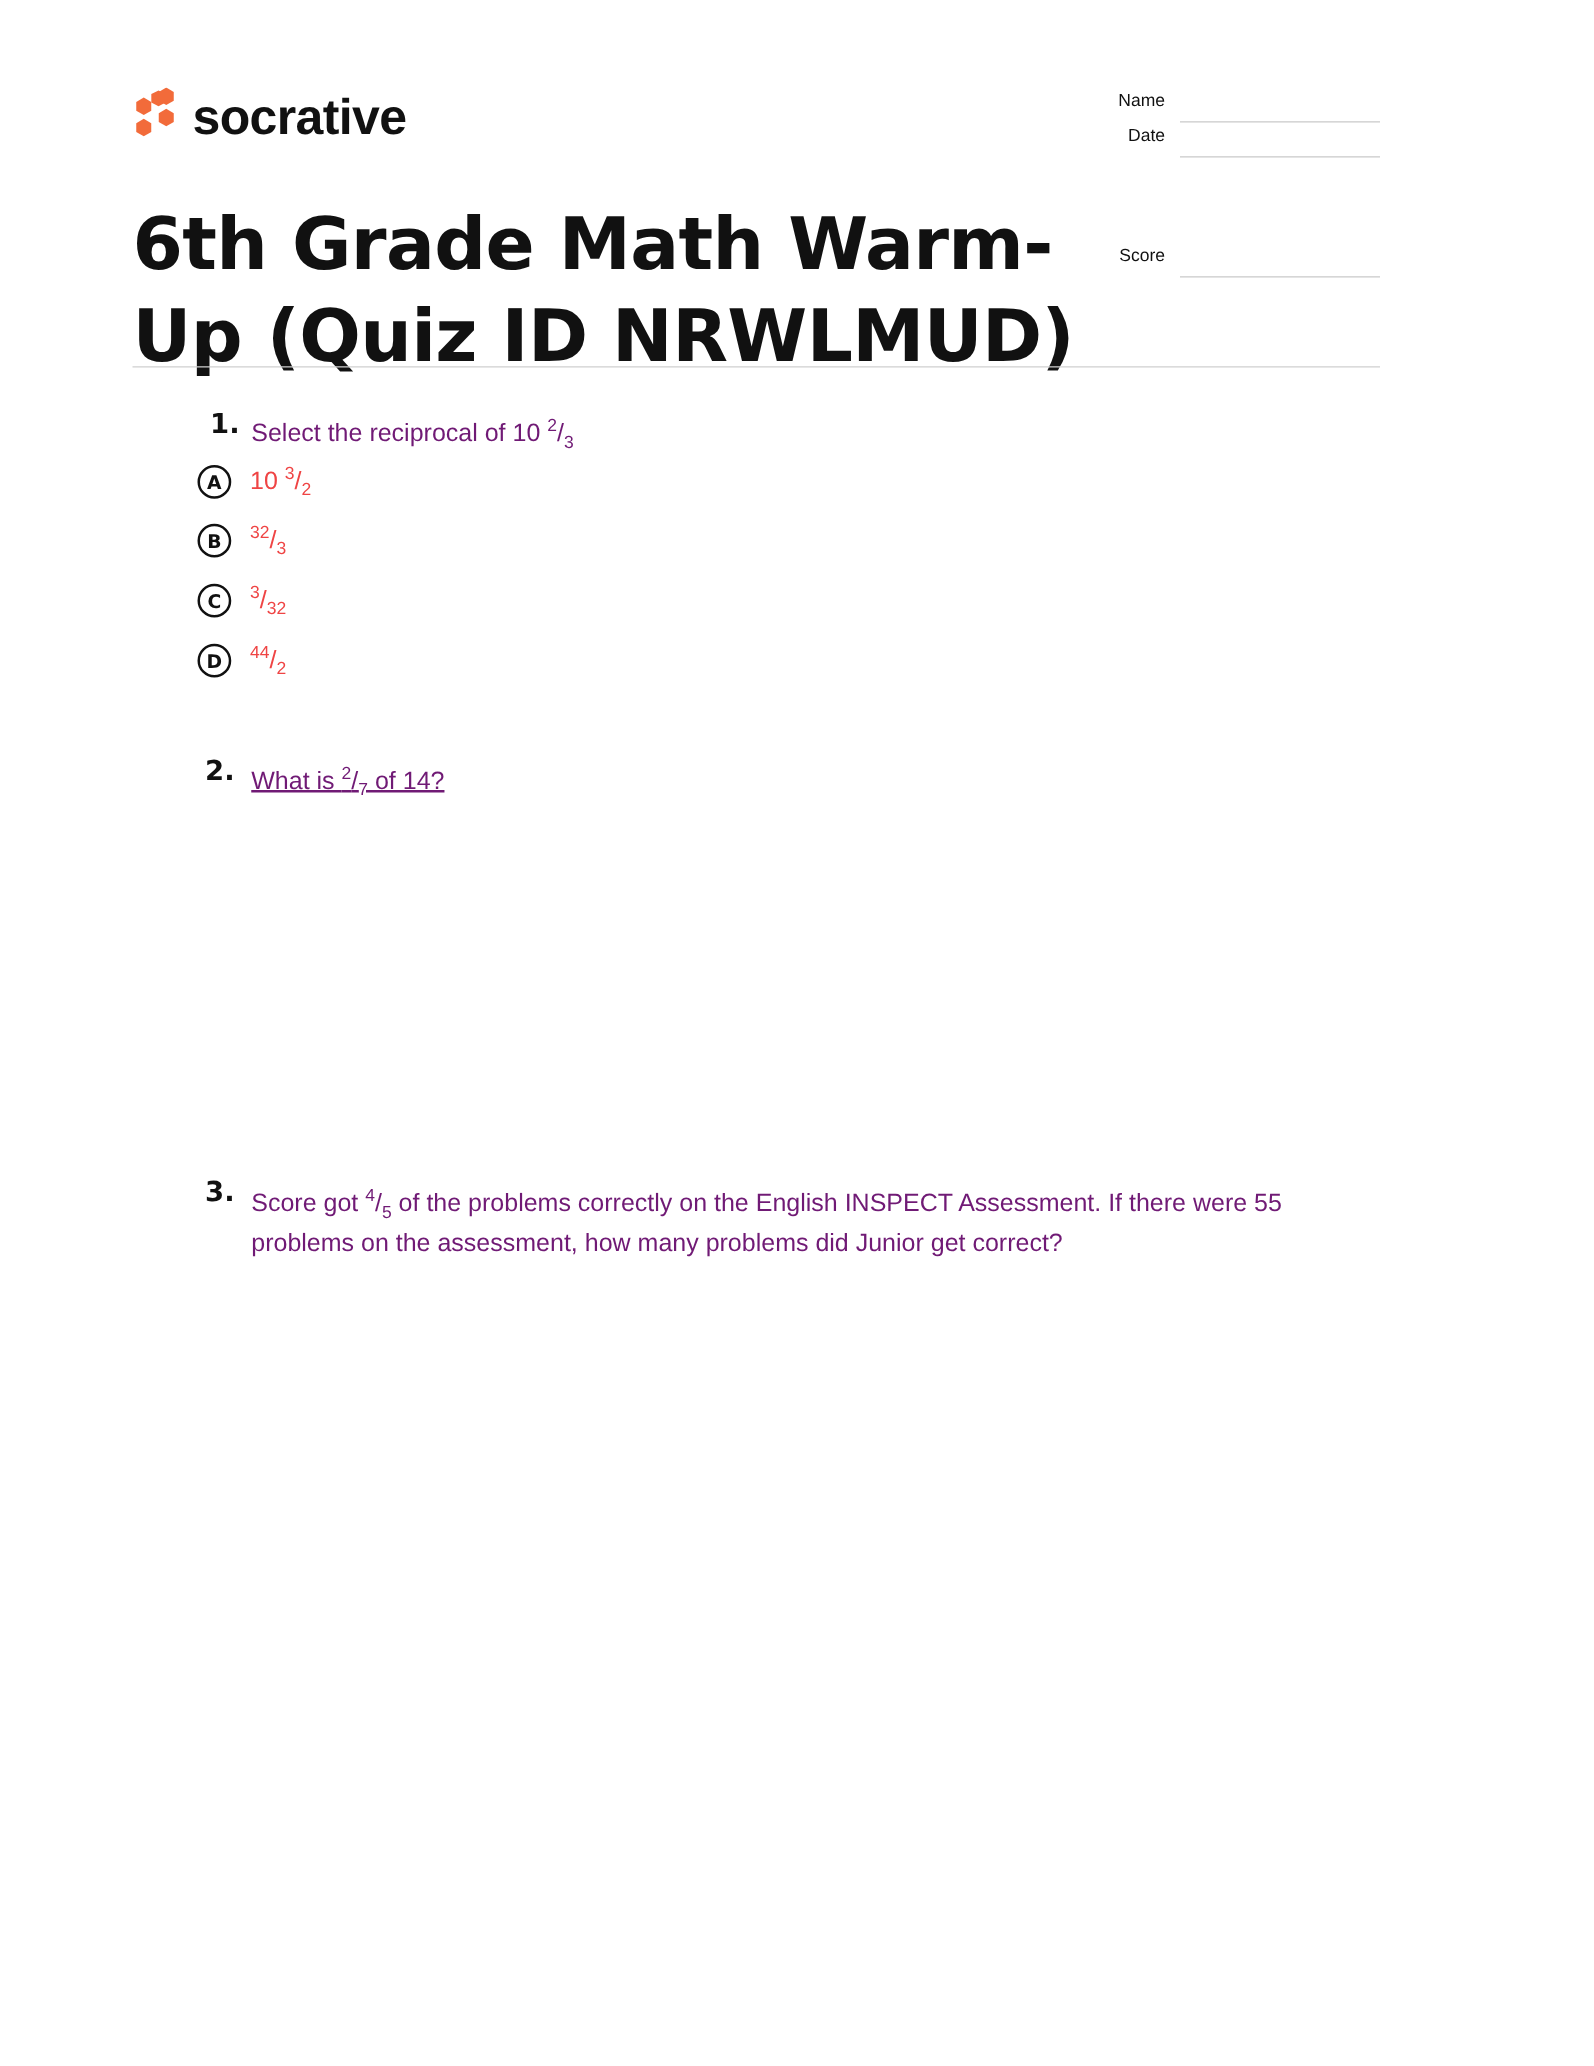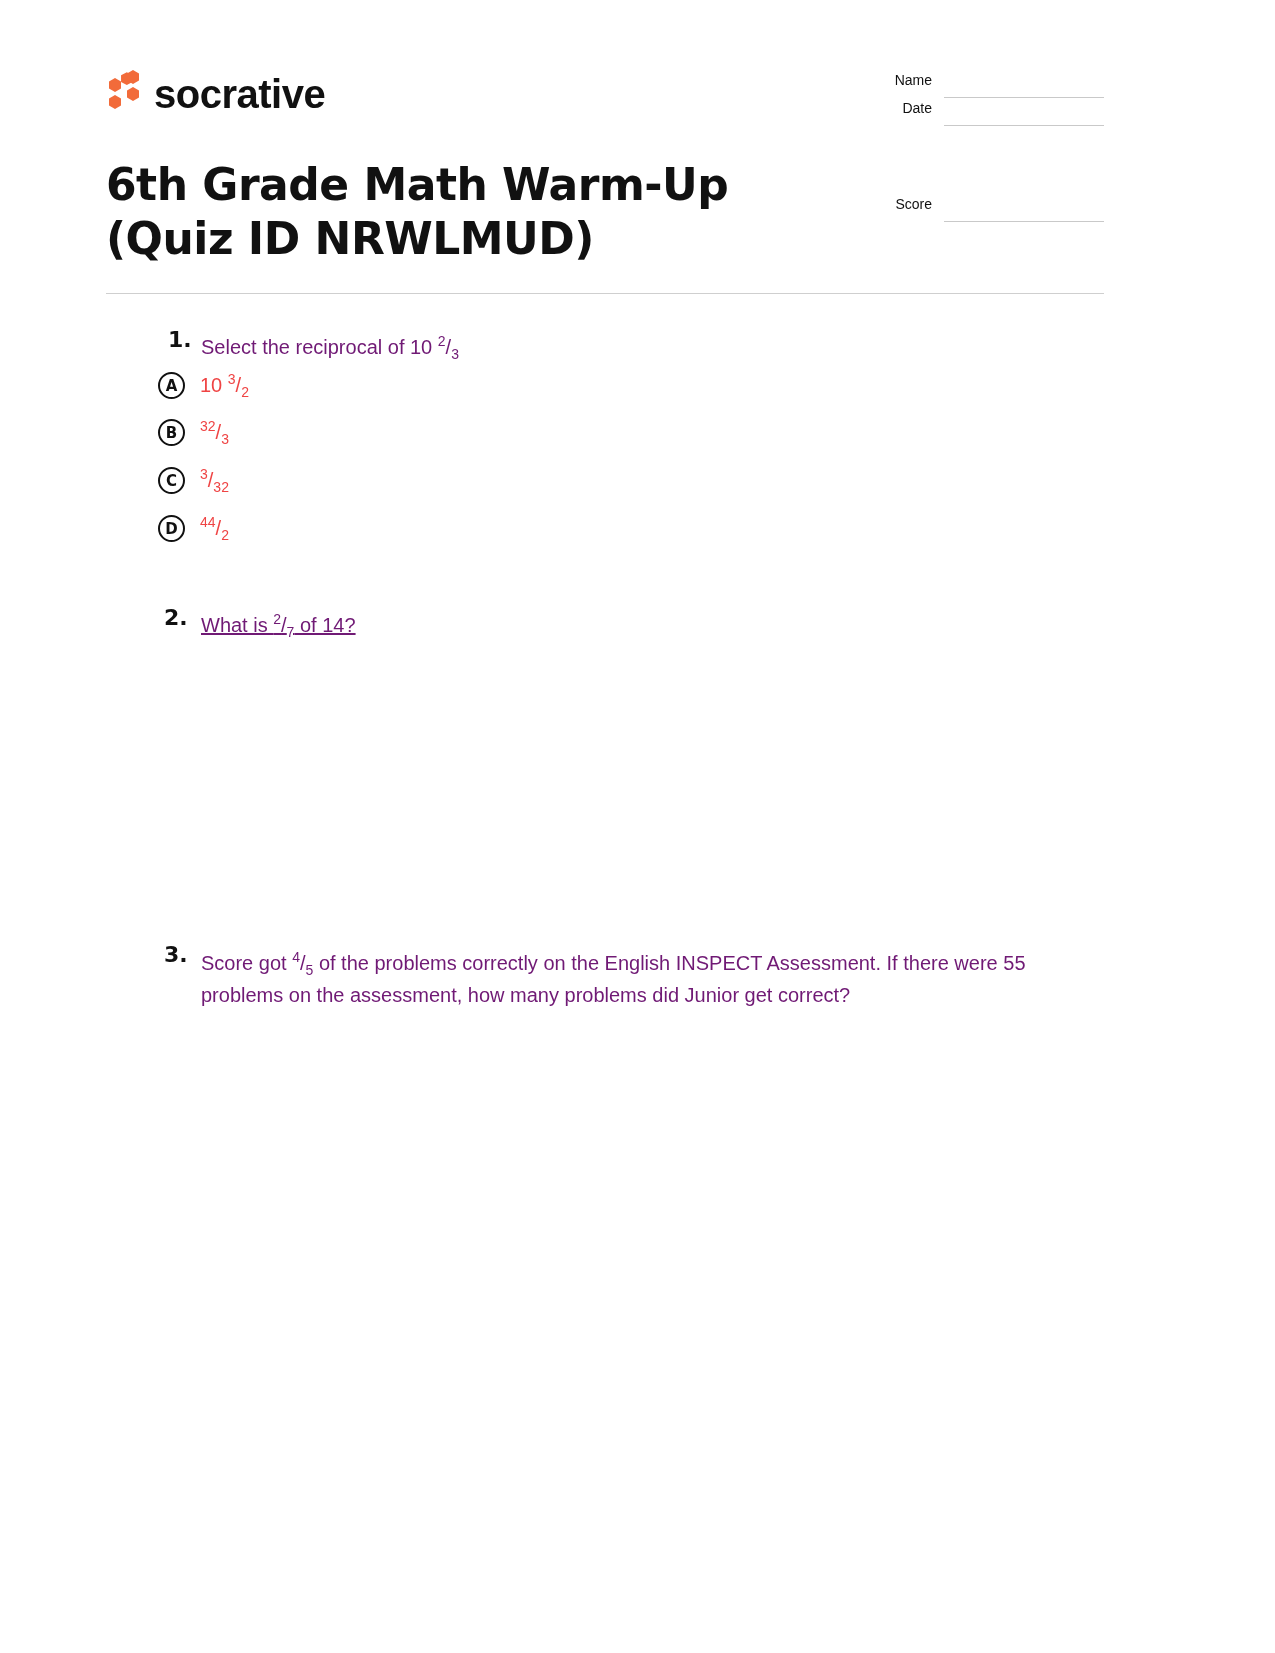--- a/index.html
+++ b/index.html
@@ -9,21 +9,21 @@
     }
     .logo { position: absolute; left: 106px; top: 70px; display: flex; align-items: center; }
     .logo svg { width: 38px; height: 48px; }
     .logo-text { font-family: Liberation Sans, sans-serif; font-weight: bold; font-size: 40px; margin-left: 10px; letter-spacing: -0.5px; color: #111; line-height: 1; }
     .meta { position: absolute; left: 860px; width: 245px; }
     .meta-row { position: absolute; left: 0; width: 245px; height: 26px; }
     .meta-label { position: absolute; right: 173px; font-size: 14px; color: #111; white-space: nowrap; }
     .meta-line { position: absolute; left: 84px; width: 160px; bottom: 0; border-bottom: 1.5px solid #c9c9c9; }
     .title {
       position: absolute; left: 106px; top: 158px; width: 760px;
-      font-family: "DejaVu Sans", sans-serif; font-weight: bold; font-size: 44px; line-height: 54px; color: #111; margin: 0;
+      font-family: "DejaVu Sans", sans-serif; font-weight: bold; font-size: 58px; line-height: 74px; color: #111; margin: 0;
       letter-spacing: -0.5px;
     }
     .divider { position: absolute; left: 106px; top: 293px; width: 998px; border-top: 1.5px solid #cfcfcf; }
     .q-num { position: absolute; font-family: "DejaVu Sans", sans-serif; font-weight: bold; font-size: 22px; color: #111; }
     .q-text { position: absolute; left: 201px; font-size: 20px; color: #701a75; line-height: 32px; }
     sup { font-size: 14px; vertical-align: 8px; line-height: 0; }
     sub { font-size: 14px; vertical-align: -5px; line-height: 0; }
     .choice { position: absolute; left: 158px; display: flex; align-items: center; }
     .bubble {
       width: 27px; height: 27px; border: 2px solid #111; border-radius: 50%;

